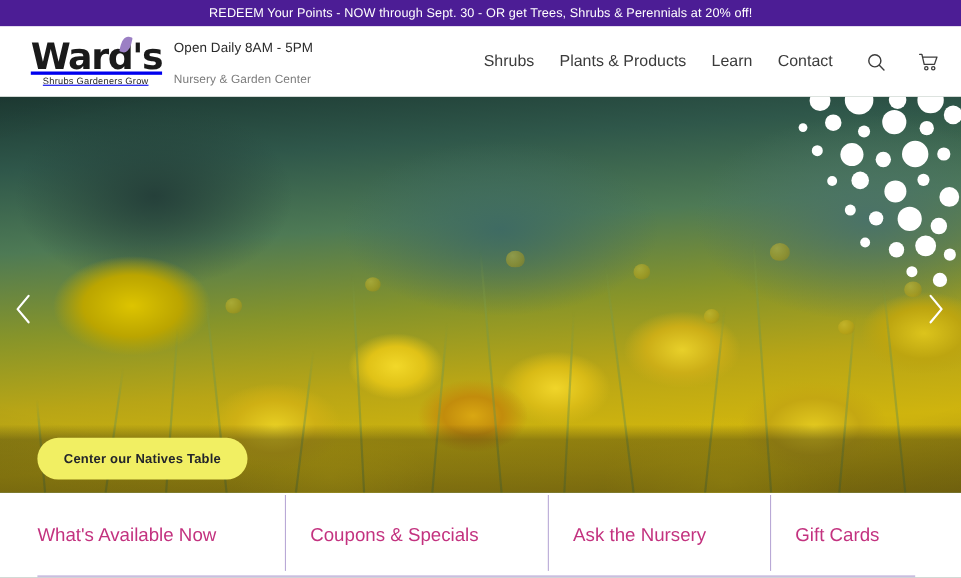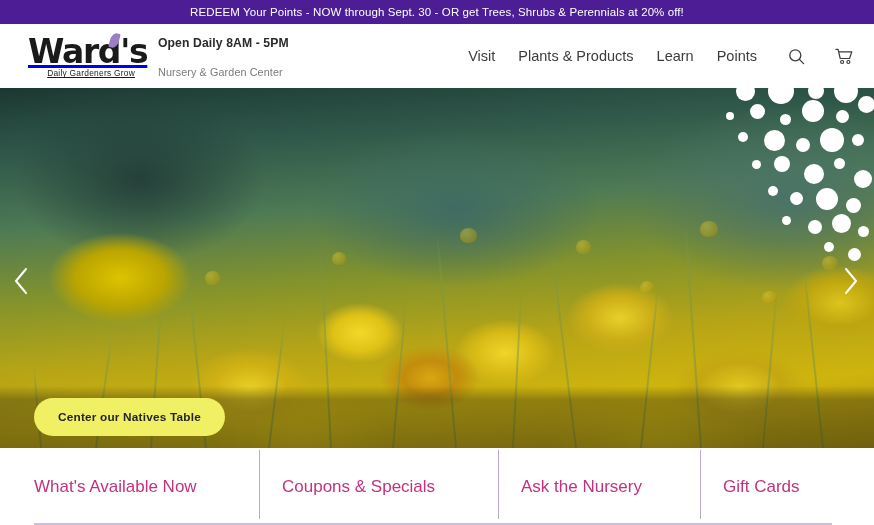--- a/index.html
+++ b/index.html
@@ -66,21 +66,21 @@
     text-align: right;
     padding-right: 1px;
     margin-top: 1px;
   }
   .hours-block {
     margin-left: 22px;
     padding-top: 2px;
   }
   .hours-main {
     font-size: 12.2px;
-    font-weight: bold;
+    font-weight: normal;
     color: #2b2b2b;
     letter-spacing: .1px;
   }
   .hours-sub {
     font-size: 10.8px;
     color: #7b7b7b;
     margin-top: 16px;
     letter-spacing: .1px;
   }
 
@@ -242,34 +242,34 @@
 <div class="promo-banner">
   <span class="promo-text">REDEEM Your Points - NOW through Sept. 30 - OR get Trees, Shrubs &amp; Perennials at 20% off!</span>
 </div>
 
 <header class="site-header">
 
   <div class="brand-block">
     <a class="logo" href="#">
       <div class="logo-word">Ward's</div>
       <span class="logo-leaf"></span>
-      <div class="logo-tagline">Daily Gardeners Grow</div>
+      <div class="logo-tagline">Shrubs Gardeners Grow</div>
     </a>
 
     <div class="hours-block">
       <div class="hours-main">Open Daily 8AM - 5PM</div>
       <div class="hours-sub">Nursery &amp; Garden Center</div>
     </div>
   </div>
 
   <nav class="main-nav">
-    <a class="nav-link" href="#">Visit</a>
+    <a class="nav-link" href="#">Shrubs</a>
     <a class="nav-link" href="#">Plants &amp; Products</a>
     <a class="nav-link" href="#">Learn</a>
-    <a class="nav-link" href="#">Points</a>
+    <a class="nav-link" href="#">Contact</a>
 
     <span class="nav-icon" id="search-icon-wrap">
       <svg width="17" height="17" viewBox="0 0 17 17" fill="none" stroke="currentColor" stroke-width="1.3">
         <circle cx="7.3" cy="7.3" r="5.5"></circle>
         <line x1="11.4" y1="11.4" x2="15.6" y2="15.6" stroke-linecap="round"></line>
       </svg>
     </span>
 
     <span class="nav-icon" id="cart-icon-wrap">
       <svg width="19" height="17" viewBox="0 0 19 17" fill="none" stroke="currentColor" stroke-width="1.2">

